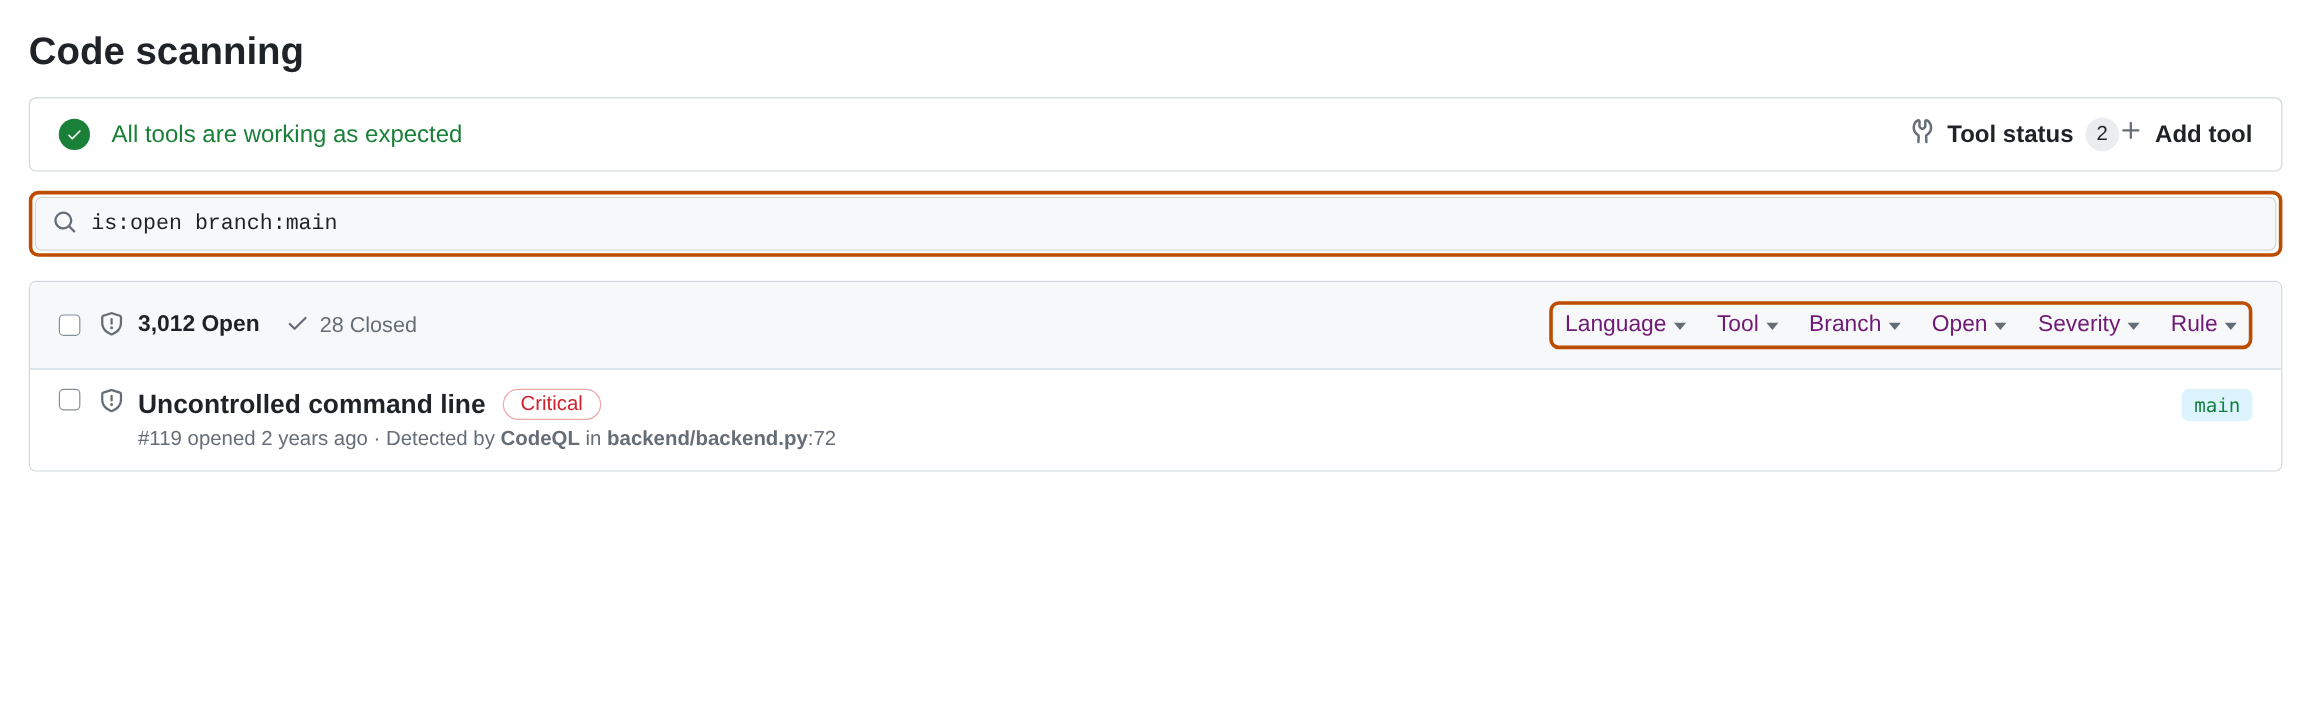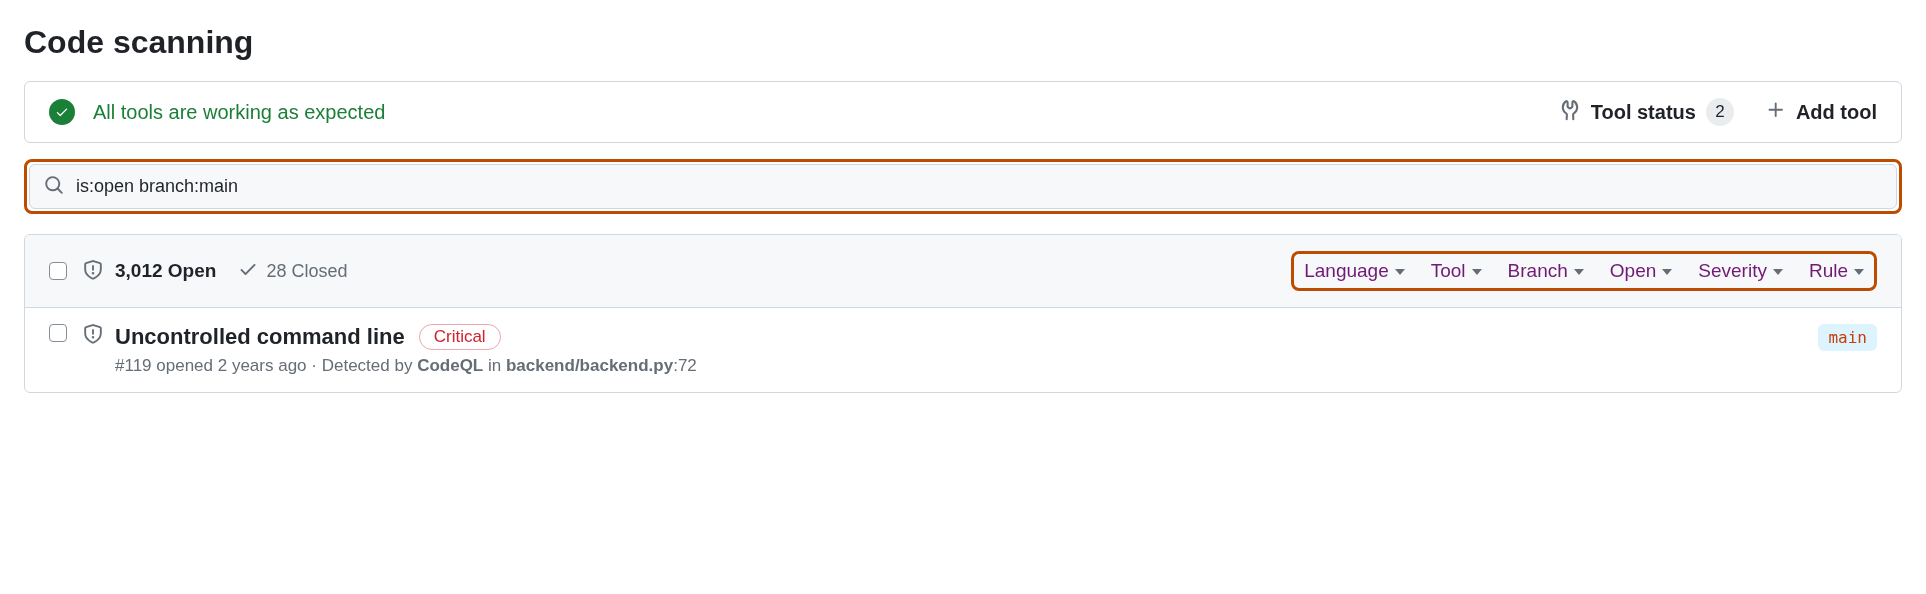--- a/index.html
+++ b/index.html
@@ -36,21 +36,20 @@
     }
     .status-check svg { fill: #fff; }
     .status-text {
       color: #1a7f37;
       font-size: 20px;
       flex: 1;
     }
     .status-actions {
       display: flex;
       align-items: center;
-      gap: 32px;
     }
     .status-action {
       display: flex;
       align-items: center;
       gap: 10px;
       font-size: 20px;
       font-weight: 600;
       cursor: pointer;
     }
     .status-action svg { fill: #656d76; }
@@ -82,21 +81,21 @@
       padding: 10px 14px;
     }
     .search-box svg { fill: #656d76; margin-right: 12px; flex-shrink: 0; }
     .search-input {
       border: none;
       background: transparent;
       font-size: 18px;
       color: #1f2328;
       flex: 1;
       outline: none;
-      font-family: Liberation Sans, sans-serif;
+      font-family: Liberation Mono, monospace;
     }
     .list-container {
       border: 1px solid #d0d7de;
       border-radius: 6px;
       overflow: hidden;
     }
     .list-header {
       background: #f6f8fa;
       padding: 16px 24px;
       display: flex;
@@ -174,21 +173,21 @@
       font-weight: 500;
     }
     .alert-meta {
       color: #656d76;
       font-size: 17px;
       margin-top: 6px;
     }
     .alert-meta b { color: #656d76; font-weight: 600; }
     .branch-label {
       background: #ddf4ff;
-      color: #c2410c;
+      color: #15803d;
       font-family: ui-monospace, SFMono-Regular, Menlo, monospace;
       padding: 4px 10px;
       border-radius: 6px;
       font-size: 16px;
       align-self: flex-start;
     }
   </style>
 </head>
 <body>
 

